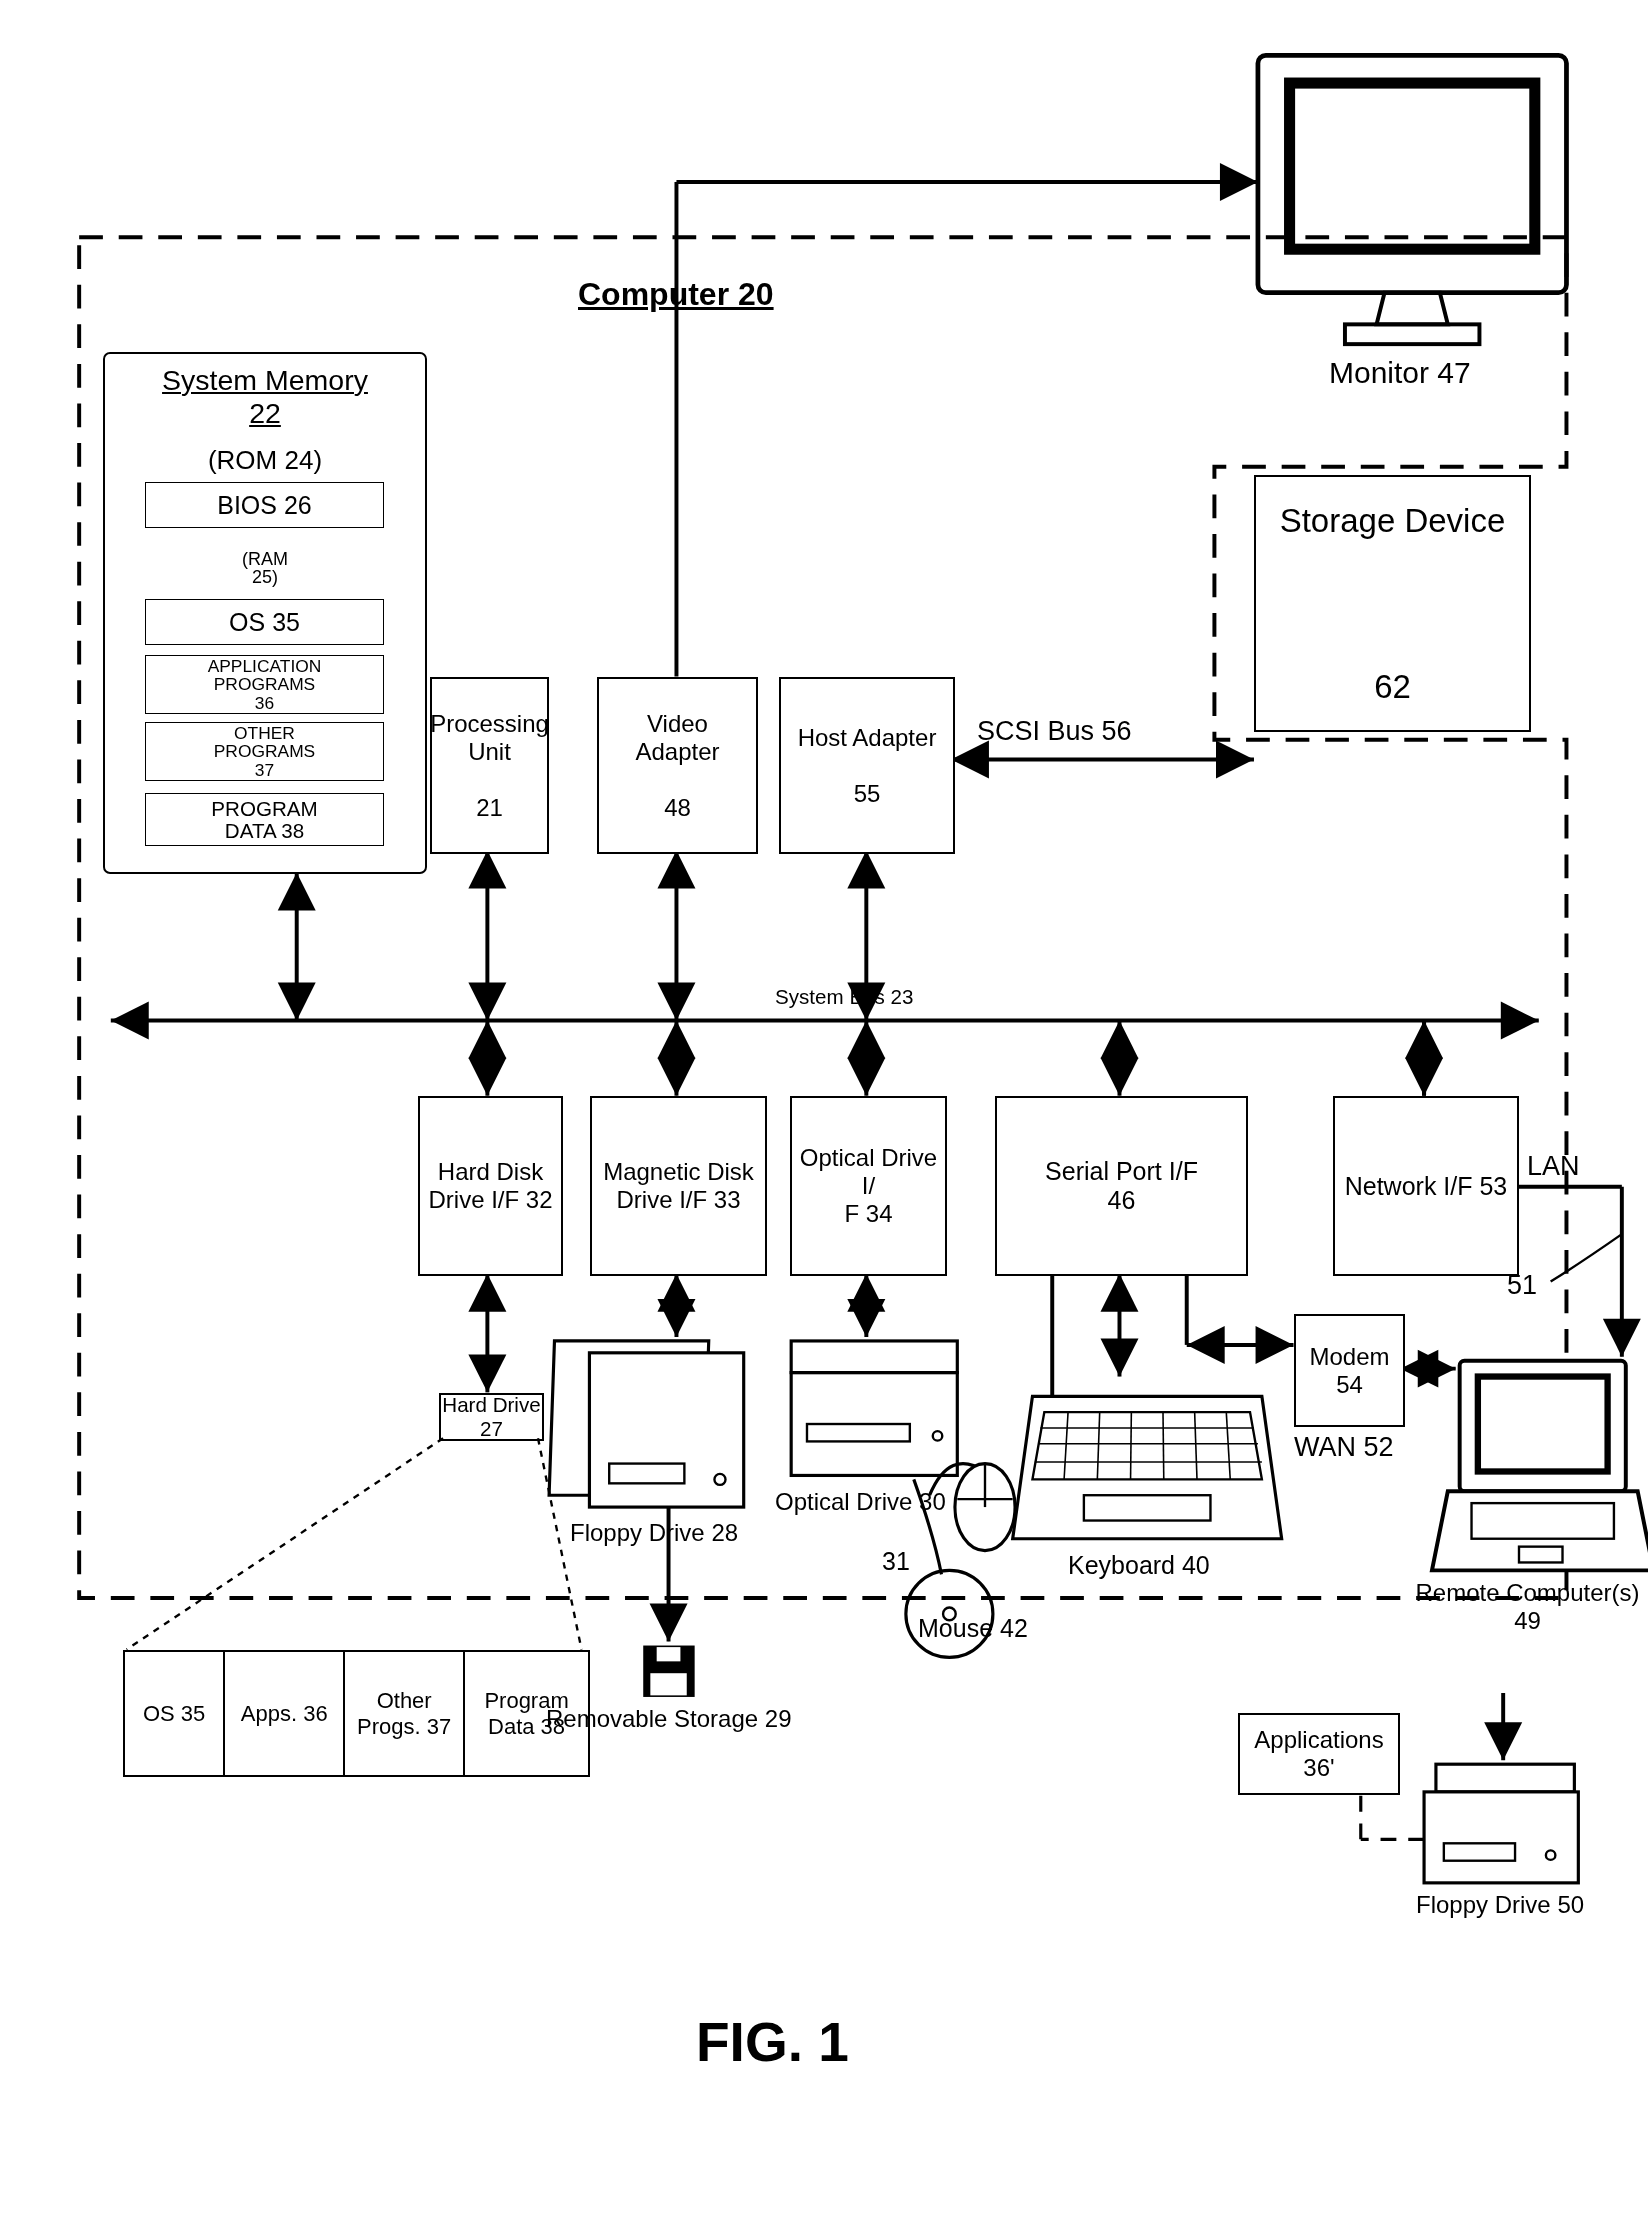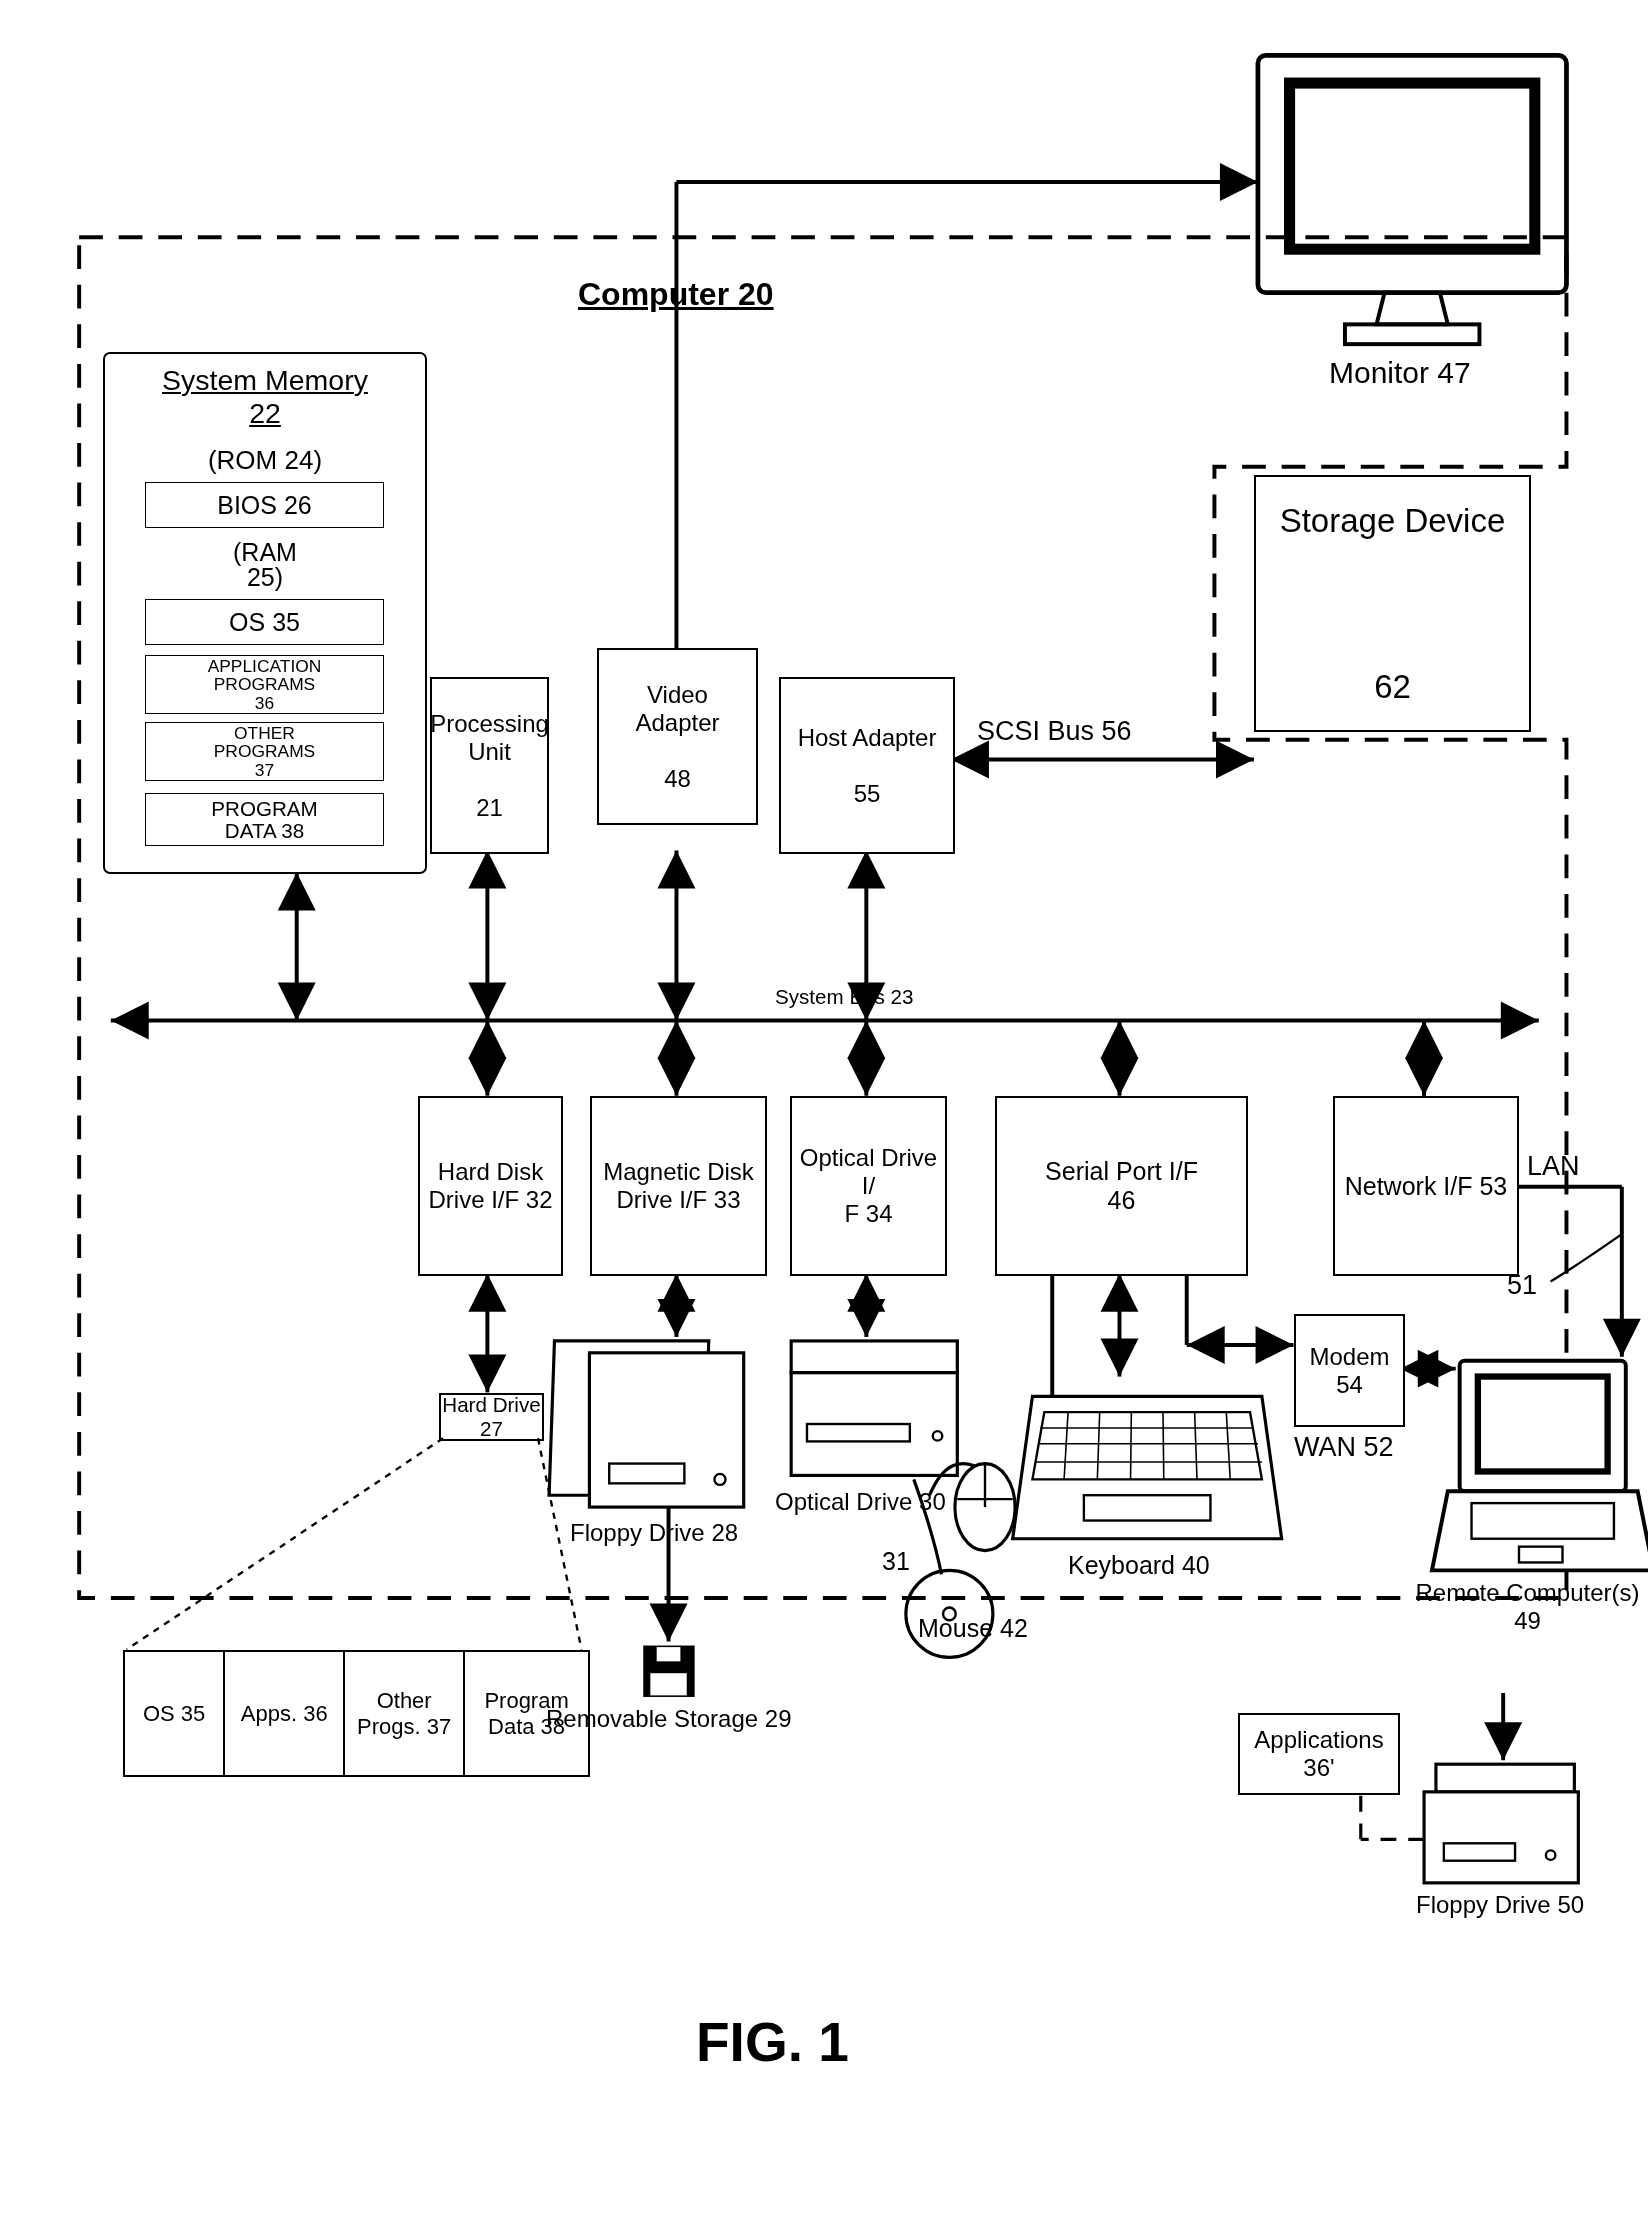--- a/index.html
+++ b/index.html
@@ -157,34 +157,34 @@
 
 <div class="label" style="left:1329px; top:356px; font-size:30px;">Monitor 47</div>
 
 <div class="box" style="left:103px; top:352px; width:320px; height:518px;border-radius:7px;">
   <div style="position:absolute; top:9.5px; width:100%; text-align:center;">
     <span class="underline" style="font-size:28.5px;">System Memory</span><br>
     <span class="underline" style="font-size:28.5px;">22</span>
   </div>
   <div class="label" style="position:absolute; top:91px; width:100%; font-size:26px;">(ROM 24)</div>
   <div class="thin-box" style="top:128px; left:40px; width:237px; height:44px; font-size:25px;">BIOS 26</div>
-  <div class="label" style="position:absolute; top:186px; width:100%; font-size:25px; line-height:1;">(RAM<br>25)</div>
+  <div class="label" style="position:absolute; top:196px; width:100%; font-size:18px; line-height:1;">(RAM<br>25)</div>
   <div class="thin-box" style="top:245px; left:40px; width:237px; height:44px; font-size:25px;">OS 35</div>
   <div class="thin-box" style="top:301px; left:40px; width:237px; height:57px; font-size:17.4px; line-height:1.05;">APPLICATION<br>PROGRAMS<br>36</div>
   <div class="thin-box" style="top:368px; left:40px; width:237px; height:57px; font-size:17.4px; line-height:1.05;">OTHER<br>PROGRAMS<br>37</div>
   <div class="thin-box" style="top:439px; left:40px; width:237px; height:51px; font-size:20.6px; line-height:1.05;">PROGRAM<br>DATA 38</div>
 </div>
 
 <div class="box" style="left:430px; top:677px; width:115px; height:173px; font-size:24px;">
   <span>Processing</span>
     <span>Unit</span>
     <br>
     <span>21</span>
 </div>
-<div class="box" style="left:597px; top:648px; width:157px; height:173px; font-size:24px;justify-content:center;">
+<div class="box" style="left:597px; top:677px; width:157px; height:173px; font-size:24px;justify-content:center;">
   <span>Video</span>
     <span>Adapter</span>
     <br>
     <span>48</span>
 </div>
 <div class="box" style="left:779px; top:677px; width:172px; height:173px; font-size:24px;justify-content:center;">
   <span>Host Adapter</span>
     <br>
     <span>55</span>
 </div>

